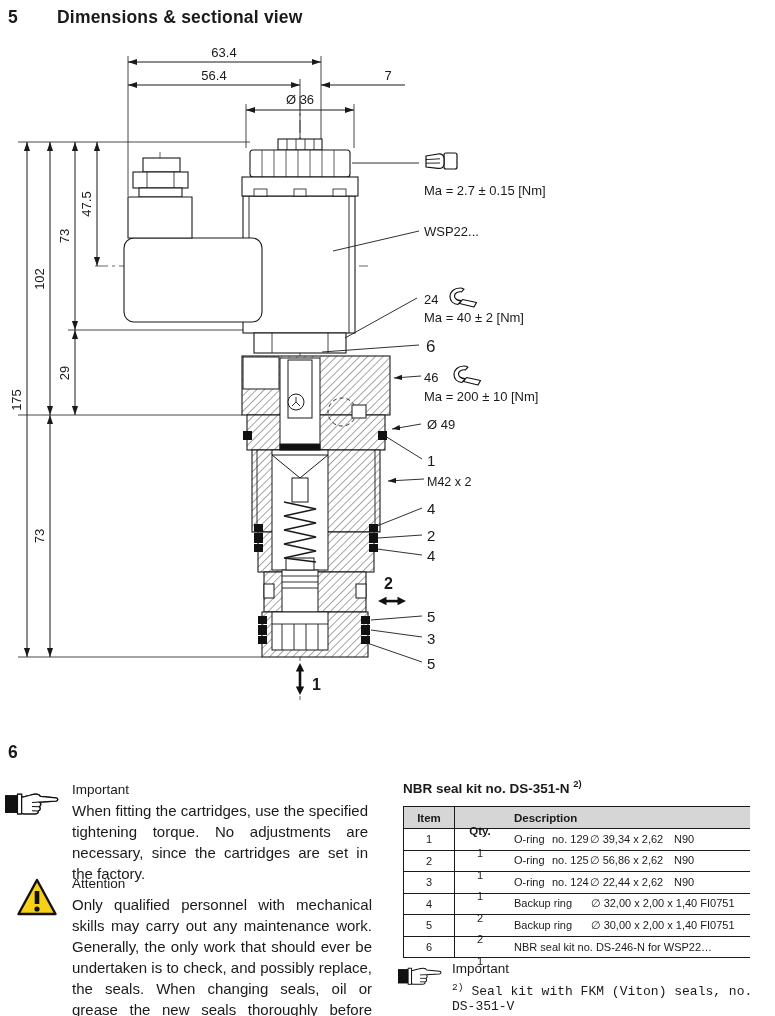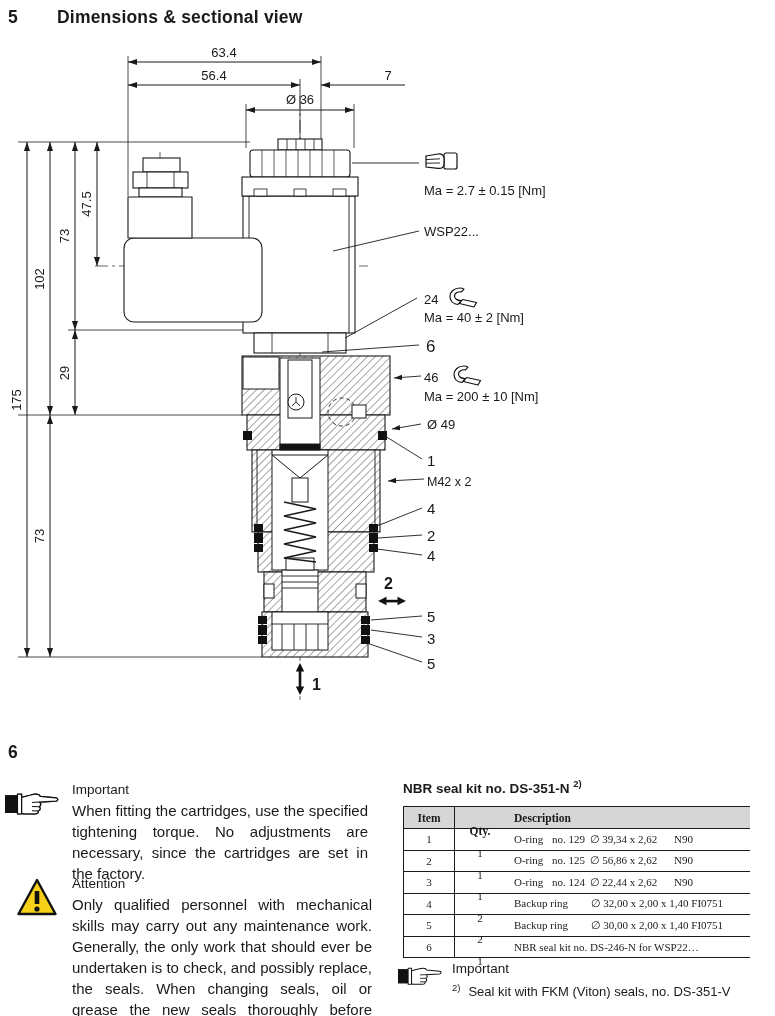--- a/index.html
+++ b/index.html
@@ -5,30 +5,30 @@
   html,body{margin:0;padding:0;background:#fff;}
   body{width:775px;height:1016px;position:relative;font-family:"Liberation Sans",sans-serif;color:#1a1a1a;overflow:hidden;}
   .sec-title{position:absolute;display:flex;font-weight:bold;font-size:17.5px;letter-spacing:.2px;}
   .sec-title .num{width:49px;}
   .abs{position:absolute;}
   .para{font-size:15px;line-height:21px;text-align:justify;}
   .note-head{font-weight:normal;font-size:13.5px;}
   
   .kit-title{font-weight:bold;font-size:13.5px;}
   .kit-title sup{font-size:9.5px;}
-  .table{width:347px;font-size:11px;border-top:1.2px solid #1a1a1a;border-bottom:1.2px solid #1a1a1a;font-family:Liberation Serif, serif;}
+  .table{width:347px;font-size:11px;border-top:1.2px solid #1a1a1a;border-bottom:1.2px solid #1a1a1a;}
   .row{display:flex;align-items:center;height:20.5px;border-bottom:1px solid #1a1a1a;}
   .row:last-child{border-bottom:none;}
   .row .c1{width:50px;text-align:center;border-left:1px solid #1a1a1a;border-right:1px solid #1a1a1a;align-self:stretch;display:flex;align-items:center;justify-content:center;}
   .row .c2{width:50px;text-align:center;border-right:1px solid #1a1a1a;align-self:stretch;display:flex;align-items:center;justify-content:center;margin-top:24px;}
   .row .c3{flex:1;padding-left:8px;white-space:nowrap;}
   .thead{height:21px;background:#d6d6d6;font-weight:bold;font-size:11.5px;}
   .grid4{display:grid;grid-template-columns:38px 38px 84px auto;}
   .grid2{display:grid;grid-template-columns:77px auto;}
-  .fn-line{font-size:13px;}
+  .fn-line{font-size:13px;font-family:Liberation Mono, monospace;}
   .fn-line sup{font-size:9.5px;margin-right:8px;}
   svg text{font-family:"Liberation Sans",sans-serif;fill:#1a1a1a;}
   text.dim{font-size:13px;}
   text.lbl{font-size:13px;}
   text.itm{font-size:15px;}
   text.big{font-size:17px;}
   text.bold{font-weight:bold;font-size:16px;}
 </style>
 </head>
 <body>

